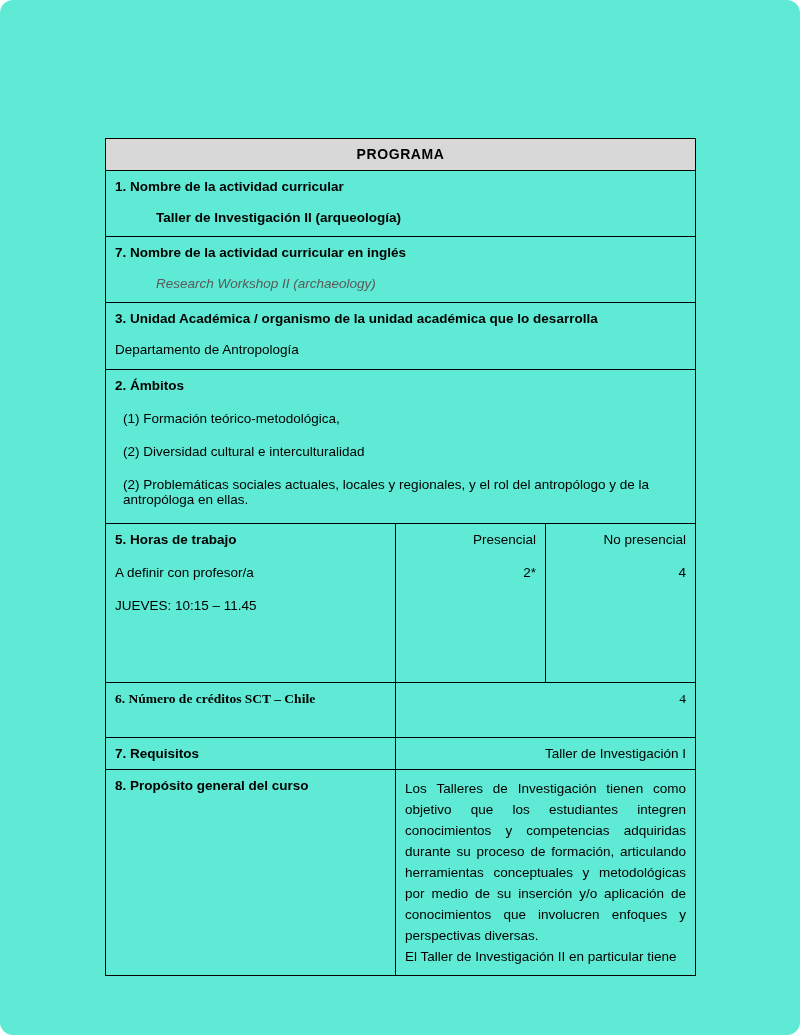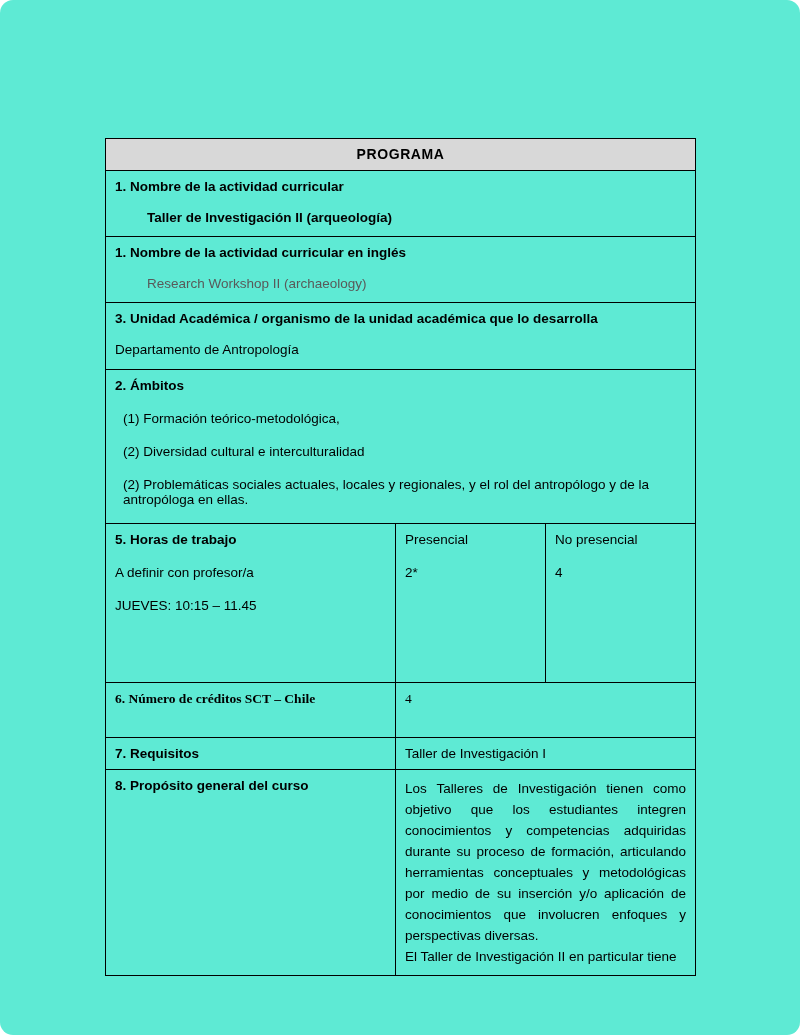--- a/index.html
+++ b/index.html
@@ -35,26 +35,26 @@
   td.header-cell {
     background: #d8d8d8;
     text-align: center;
     font-weight: bold;
     font-size: 14px;
     letter-spacing: 0.6px;
     padding: 7px 8px;
   }
   .label { font-weight: bold; }
   .bold { font-weight: bold; }
-  .indent { margin-left: 32px; }
+  .indent { margin-left: 41px; }
   .indent-sm { margin-left: 8px; }
   .gap { margin-top: 16px; }
   .gap-lg { margin-top: 18px; }
-  .italic-gray { color: #595959; }
-  .center { text-align: left; }
+  .italic-gray { font-style: italic; color: #595959; }
+  .center { text-align: right; }
   .justify { text-align: justify; line-height: 21px; }
   tr.h-header { height: 32px; }
   tr.h-r1 { height: 66px; }
   tr.h-r2 { height: 66px; }
   tr.h-r3 { height: 67px; margin-top: 40px; }
   tr.h-r4 { height: 154px; }
   tr.h-r5 { height: 159px; }
   tr.h-r6 { height: 55px; font-family: Liberation Serif, serif; }
   tr.h-r7 { height: 30px; }
   tr.h-r8 { height: 162px; }
@@ -77,21 +77,21 @@
 
     <tr class="h-r1">
       <td colspan="3">
         <div class="label">1. Nombre de la actividad curricular</div>
         <div class="bold indent gap">Taller de Investigación II (arqueología)</div>
       </td>
     </tr>
 
     <tr class="h-r2">
       <td colspan="3">
-        <div class="label">1. Nombre de la actividad curricular en inglés</div>
+        <div class="label">7. Nombre de la actividad curricular en inglés</div>
         <div class="italic-gray indent gap">Research Workshop II (archaeology)</div>
       </td>
     </tr>
 
     <tr class="h-r3">
       <td colspan="3">
         <div class="label">3. Unidad Académica / organismo de la unidad académica que lo desarrolla</div>
         <div class="gap">Departamento de Antropología</div>
       </td>
     </tr>

